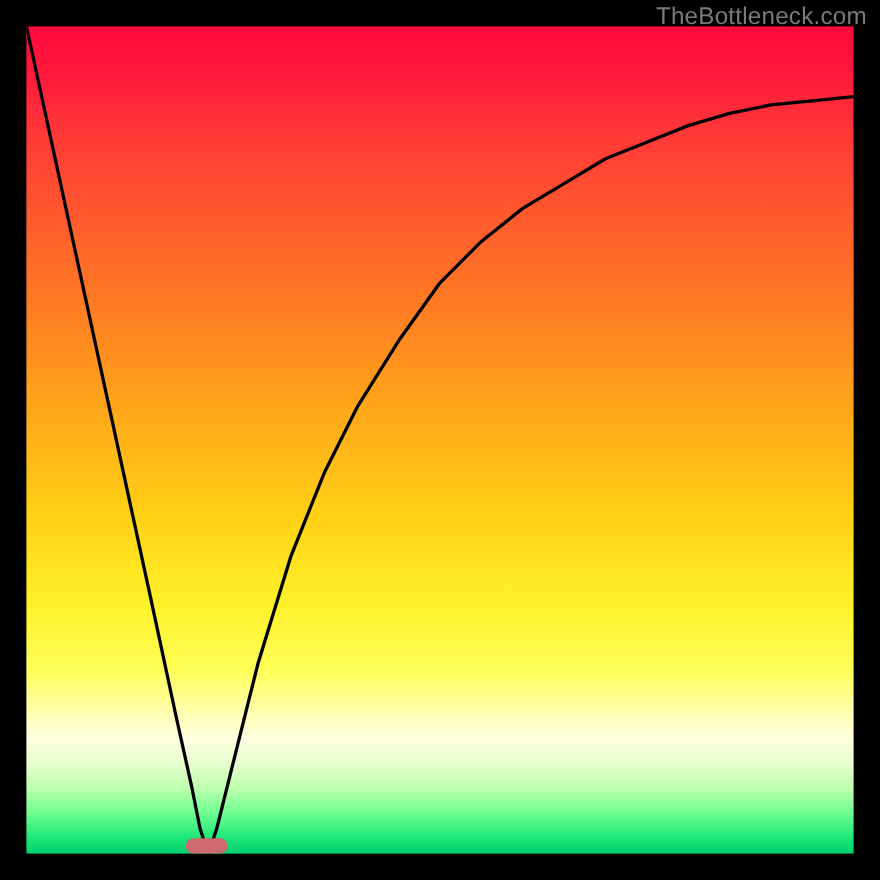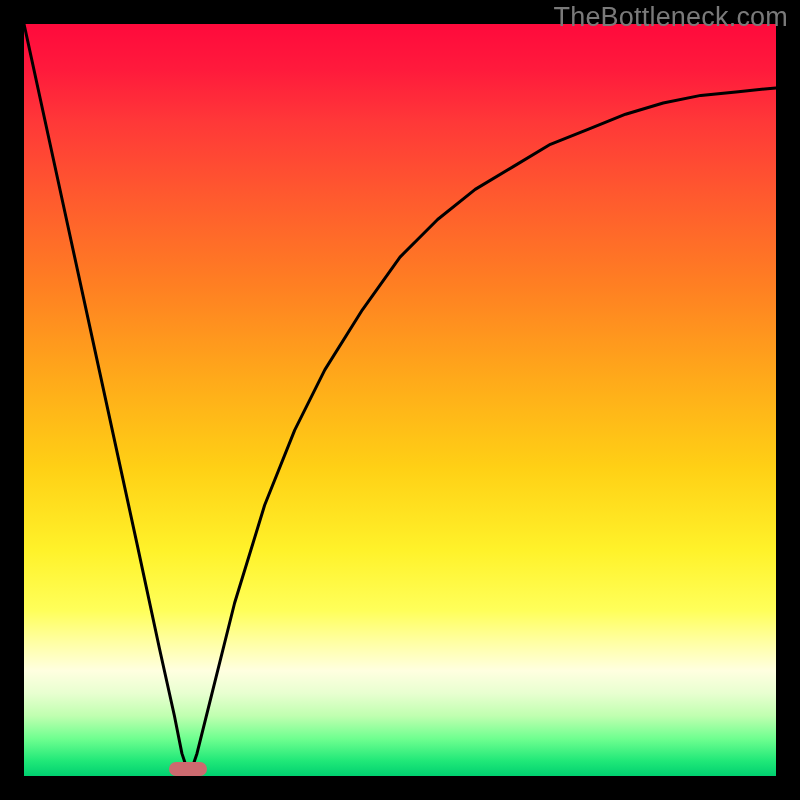--- a/index.html
+++ b/index.html
@@ -35,21 +35,21 @@
       #70ff90 95%,
       #20e878 98%,
       #00d070 100%
     );
   }
   .watermark {
     position: absolute;
     top: 2px;
     right: 12px;
     color: #7a7a7a;
-    font-size: 27px;
+    font-size: 22px;
     font-weight: 400;
     letter-spacing: 0.2px;
   }
   svg.curve {
     position: absolute;
     left: 24px;
     top: 24px;
     width: 752px;
     height: 752px;
   }

